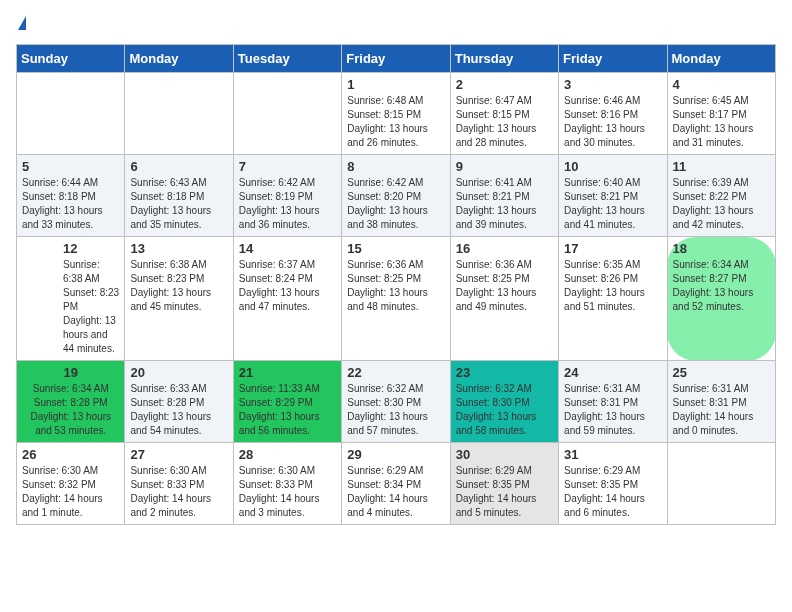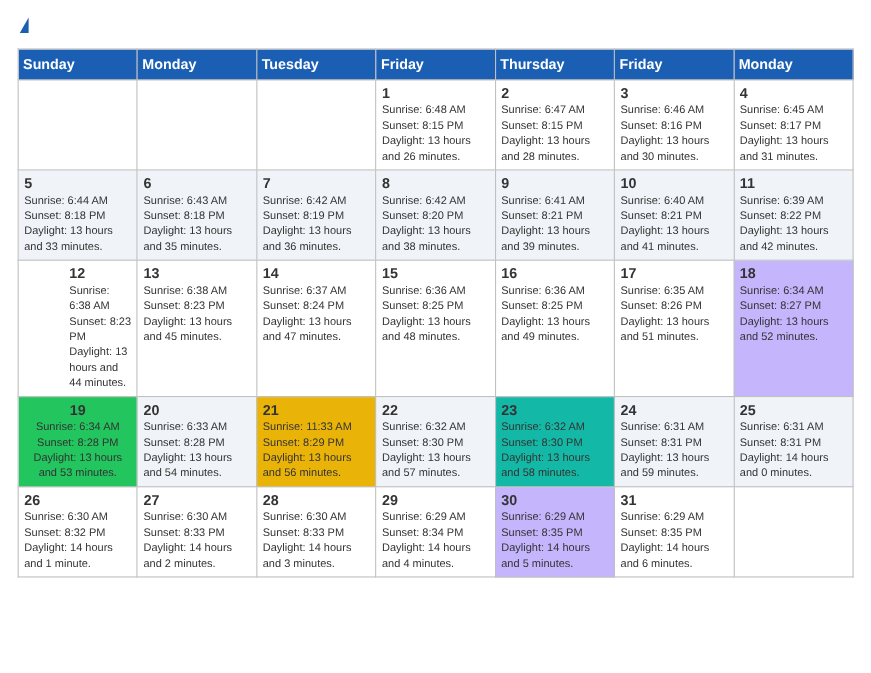--- a/index.html
+++ b/index.html
@@ -247,21 +247,21 @@
 Daylight: 13 hours
 and 49 minutes.</div>
         </td>
         <td style="background: rgb(255, 255, 255);">
           <div class="day-num">17</div>
           <div class="day-info">Sunrise: 6:35 AM
 Sunset: 8:26 PM
 Daylight: 13 hours
 and 51 minutes.</div>
         </td>
-        <td style="background: #c4b5fd;">
+        <td style="background: #86efac; border-radius: 29px;">
           <div class="day-num">18</div>
           <div class="day-info">Sunrise: 6:34 AM
 Sunset: 8:27 PM
 Daylight: 13 hours
 and 52 minutes.</div>
         </td>
       </tr>
       <tr>
         <td style="background: #22c55e; text-align: center;">
           <div class="day-num">19</div>
@@ -270,21 +270,21 @@
 Daylight: 13 hours
 and 53 minutes.</div>
         </td>
         <td style="background: rgb(240, 244, 248);">
           <div class="day-num">20</div>
           <div class="day-info">Sunrise: 6:33 AM
 Sunset: 8:28 PM
 Daylight: 13 hours
 and 54 minutes.</div>
         </td>
-        <td style="background: #eab308; margin-top: 24px;">
+        <td style="background: #22c55e; margin-top: 24px;">
           <div class="day-num">21</div>
           <div class="day-info">Sunrise: 11:33 AM
 Sunset: 8:29 PM
 Daylight: 13 hours
 and 56 minutes.</div>
         </td>
         <td style="background: rgb(240, 244, 248);">
           <div class="day-num">22</div>
           <div class="day-info">Sunrise: 6:32 AM
 Sunset: 8:30 PM
@@ -335,21 +335,21 @@
 Daylight: 14 hours
 and 3 minutes.</div>
         </td>
         <td style="background: rgb(255, 255, 255);">
           <div class="day-num">29</div>
           <div class="day-info">Sunrise: 6:29 AM
 Sunset: 8:34 PM
 Daylight: 14 hours
 and 4 minutes.</div>
         </td>
-        <td style="background: #c4b5fd;">
+        <td style="background: #e5e5e5;">
           <div class="day-num">30</div>
           <div class="day-info">Sunrise: 6:29 AM
 Sunset: 8:35 PM
 Daylight: 14 hours
 and 5 minutes.</div>
         </td>
         <td style="background: rgb(255, 255, 255);">
           <div class="day-num">31</div>
           <div class="day-info">Sunrise: 6:29 AM
 Sunset: 8:35 PM

